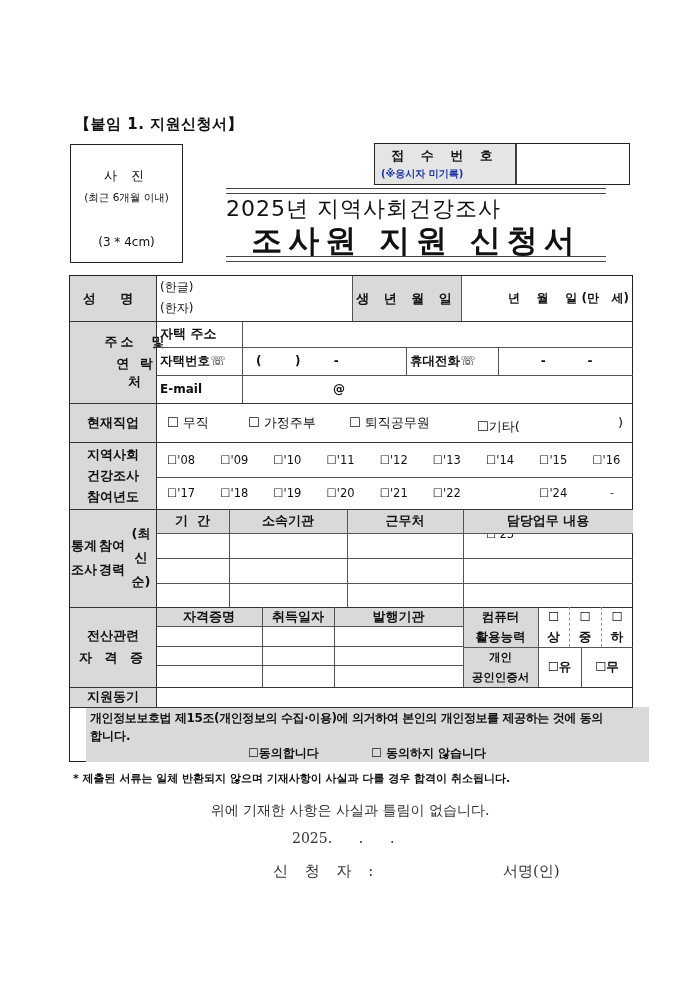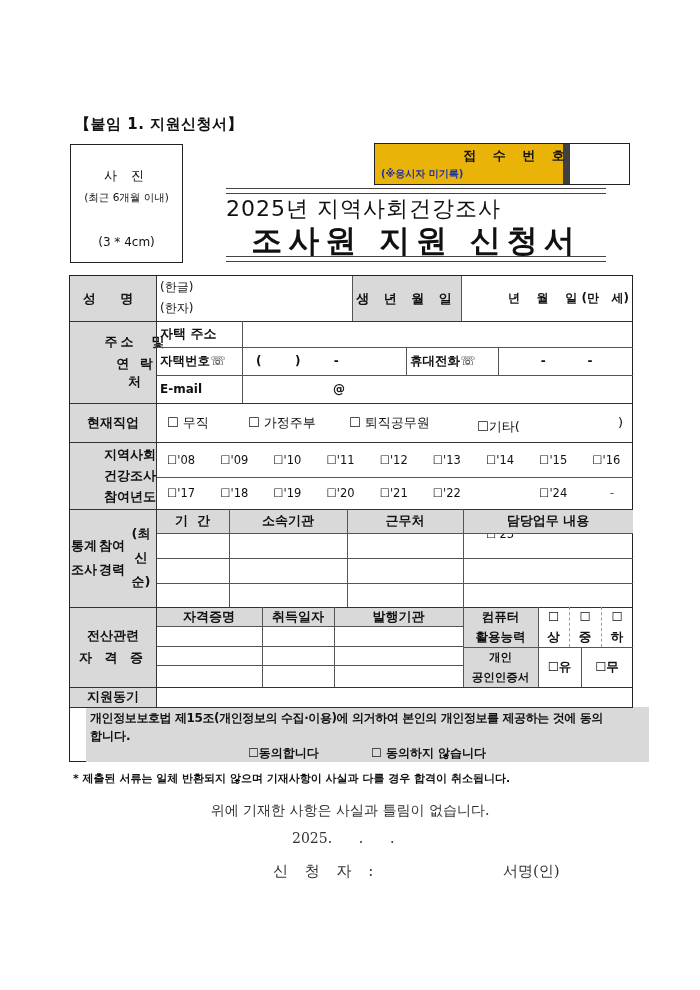--- a/index.html
+++ b/index.html
@@ -6,21 +6,21 @@
   body { width:700px; height:990px; background:#ffffff; position:relative; overflow:hidden;
          font-family:"DejaVu Sans","Liberation Sans",sans-serif; color:#111; }
   .abs { position:absolute; }
   .attach-title { left:75px; top:115px; font-size:15px; font-weight:bold; letter-spacing:0.5px; }
   .photo-box { left:70px; top:144px; width:113px; height:119px; border:1px solid #222; box-sizing:border-box;
                text-align:center; font-size:11px; }
   .photo-box .l1 { position:absolute; top:22px; width:100%; font-size:13px; letter-spacing:5px; }
   .photo-box .l2 { position:absolute; top:46px; width:100%; font-size:10.5px; }
   .photo-box .l3 { position:absolute; top:90px; width:100%; font-size:12px; }
   .receipt { left:374px; top:143px; width:256px; height:42px; border:1.5px solid #222; box-sizing:border-box; display:flex; }
-  .receipt .lab { width:140px; background:#eab308; border-right:7px solid #404040; position:relative;padding-left:48px; }
+  .receipt .lab { width:140px; background:#e5e5e5; border-right:2px solid #404040; position:relative; }
   .receipt .lab .t1 { position:absolute; top:3px; width:100%; text-align:center; font-weight:bold; font-size:13px; letter-spacing:6px; }
   .receipt .lab .t2 { position:absolute; top:23px; left:6px; font-size:10px; color:#1a33a8; font-weight:bold; }
   .receipt .val { flex:1; }
   .title-block { left:226px; top:188px; width:380px; height:70px; }
   .dline { position:absolute; left:0; width:100%; height:4px; border-top:1px solid #444; border-bottom:1px solid #444; }
   .title-block .t1 { position:absolute; top:6px; width:100%; text-align:left; font-size:22px; letter-spacing:1px; }
   .title-block .t2 { position:absolute; top:32px; width:100%; text-align:center; font-size:31px; font-weight:bold; letter-spacing:6px; }
 
   .form { left:69px; top:275px; width:564px; height:487px; border:1.5px solid #222; box-sizing:border-box; }
   .cell { position:absolute; box-sizing:border-box; font-size:12px; display:flex; align-items:center; }
@@ -83,21 +83,21 @@
   <div class="cell b" style="left:90px;top:99px;height:28px;font-size:12px;">E-mail</div>
   <div class="cell b" style="left:263px;top:99px;height:28px;">@</div>
 
   <div class="cell gray b center" style="left:0;top:127px;width:86px;height:39px;font-size:13px;">현재직업</div>
   <div class="cell cb" style="left:97px;top:127px;height:39px;font-size:13px;">☐ 무직</div>
   <div class="cell cb" style="left:178px;top:127px;height:39px;font-size:13px;">☐ 가정주부</div>
   <div class="cell cb" style="left:279px;top:127px;height:39px;font-size:13px;">☐ 퇴직공무원</div>
   <div class="cell cb" style="left:407px;top:131px;height:39px;font-size:13px;">☐기타(</div>
   <div class="cell" style="left:548px;top:127px;height:39px;font-size:13px;">)</div>
 
-  <div class="cell gray b center" style="left:0;top:166px;width:86px;height:67px;flex-direction:column;font-size:13px;line-height:21px;align-items:flex-end;">
+  <div class="cell gray b center" style="left:0;top:166px;width:86px;height:67px;flex-direction:column;font-size:13px;line-height:21px;">
     <span>지역사회</span>
     <span>건강조사</span>
     <span>참여년도</span>
   </div>
   <div style="position:absolute;left:97px;top:166px;width:465px;height:35px;display:flex;">
     <div class="cell cb" style="position:relative;width:53.5px;height:35px;font-size:11.5px;">☐'08</div>
     <div class="cell cb" style="position:relative;width:53.5px;height:35px;font-size:11.5px;">☐'09</div>
     <div class="cell cb" style="position:relative;width:53.5px;height:35px;font-size:11.5px;">☐'10</div>
     <div class="cell cb" style="position:relative;width:53.5px;height:35px;font-size:11.5px;">☐'11</div>
     <div class="cell cb" style="position:relative;width:53.5px;height:35px;font-size:11.5px;">☐'12</div>

